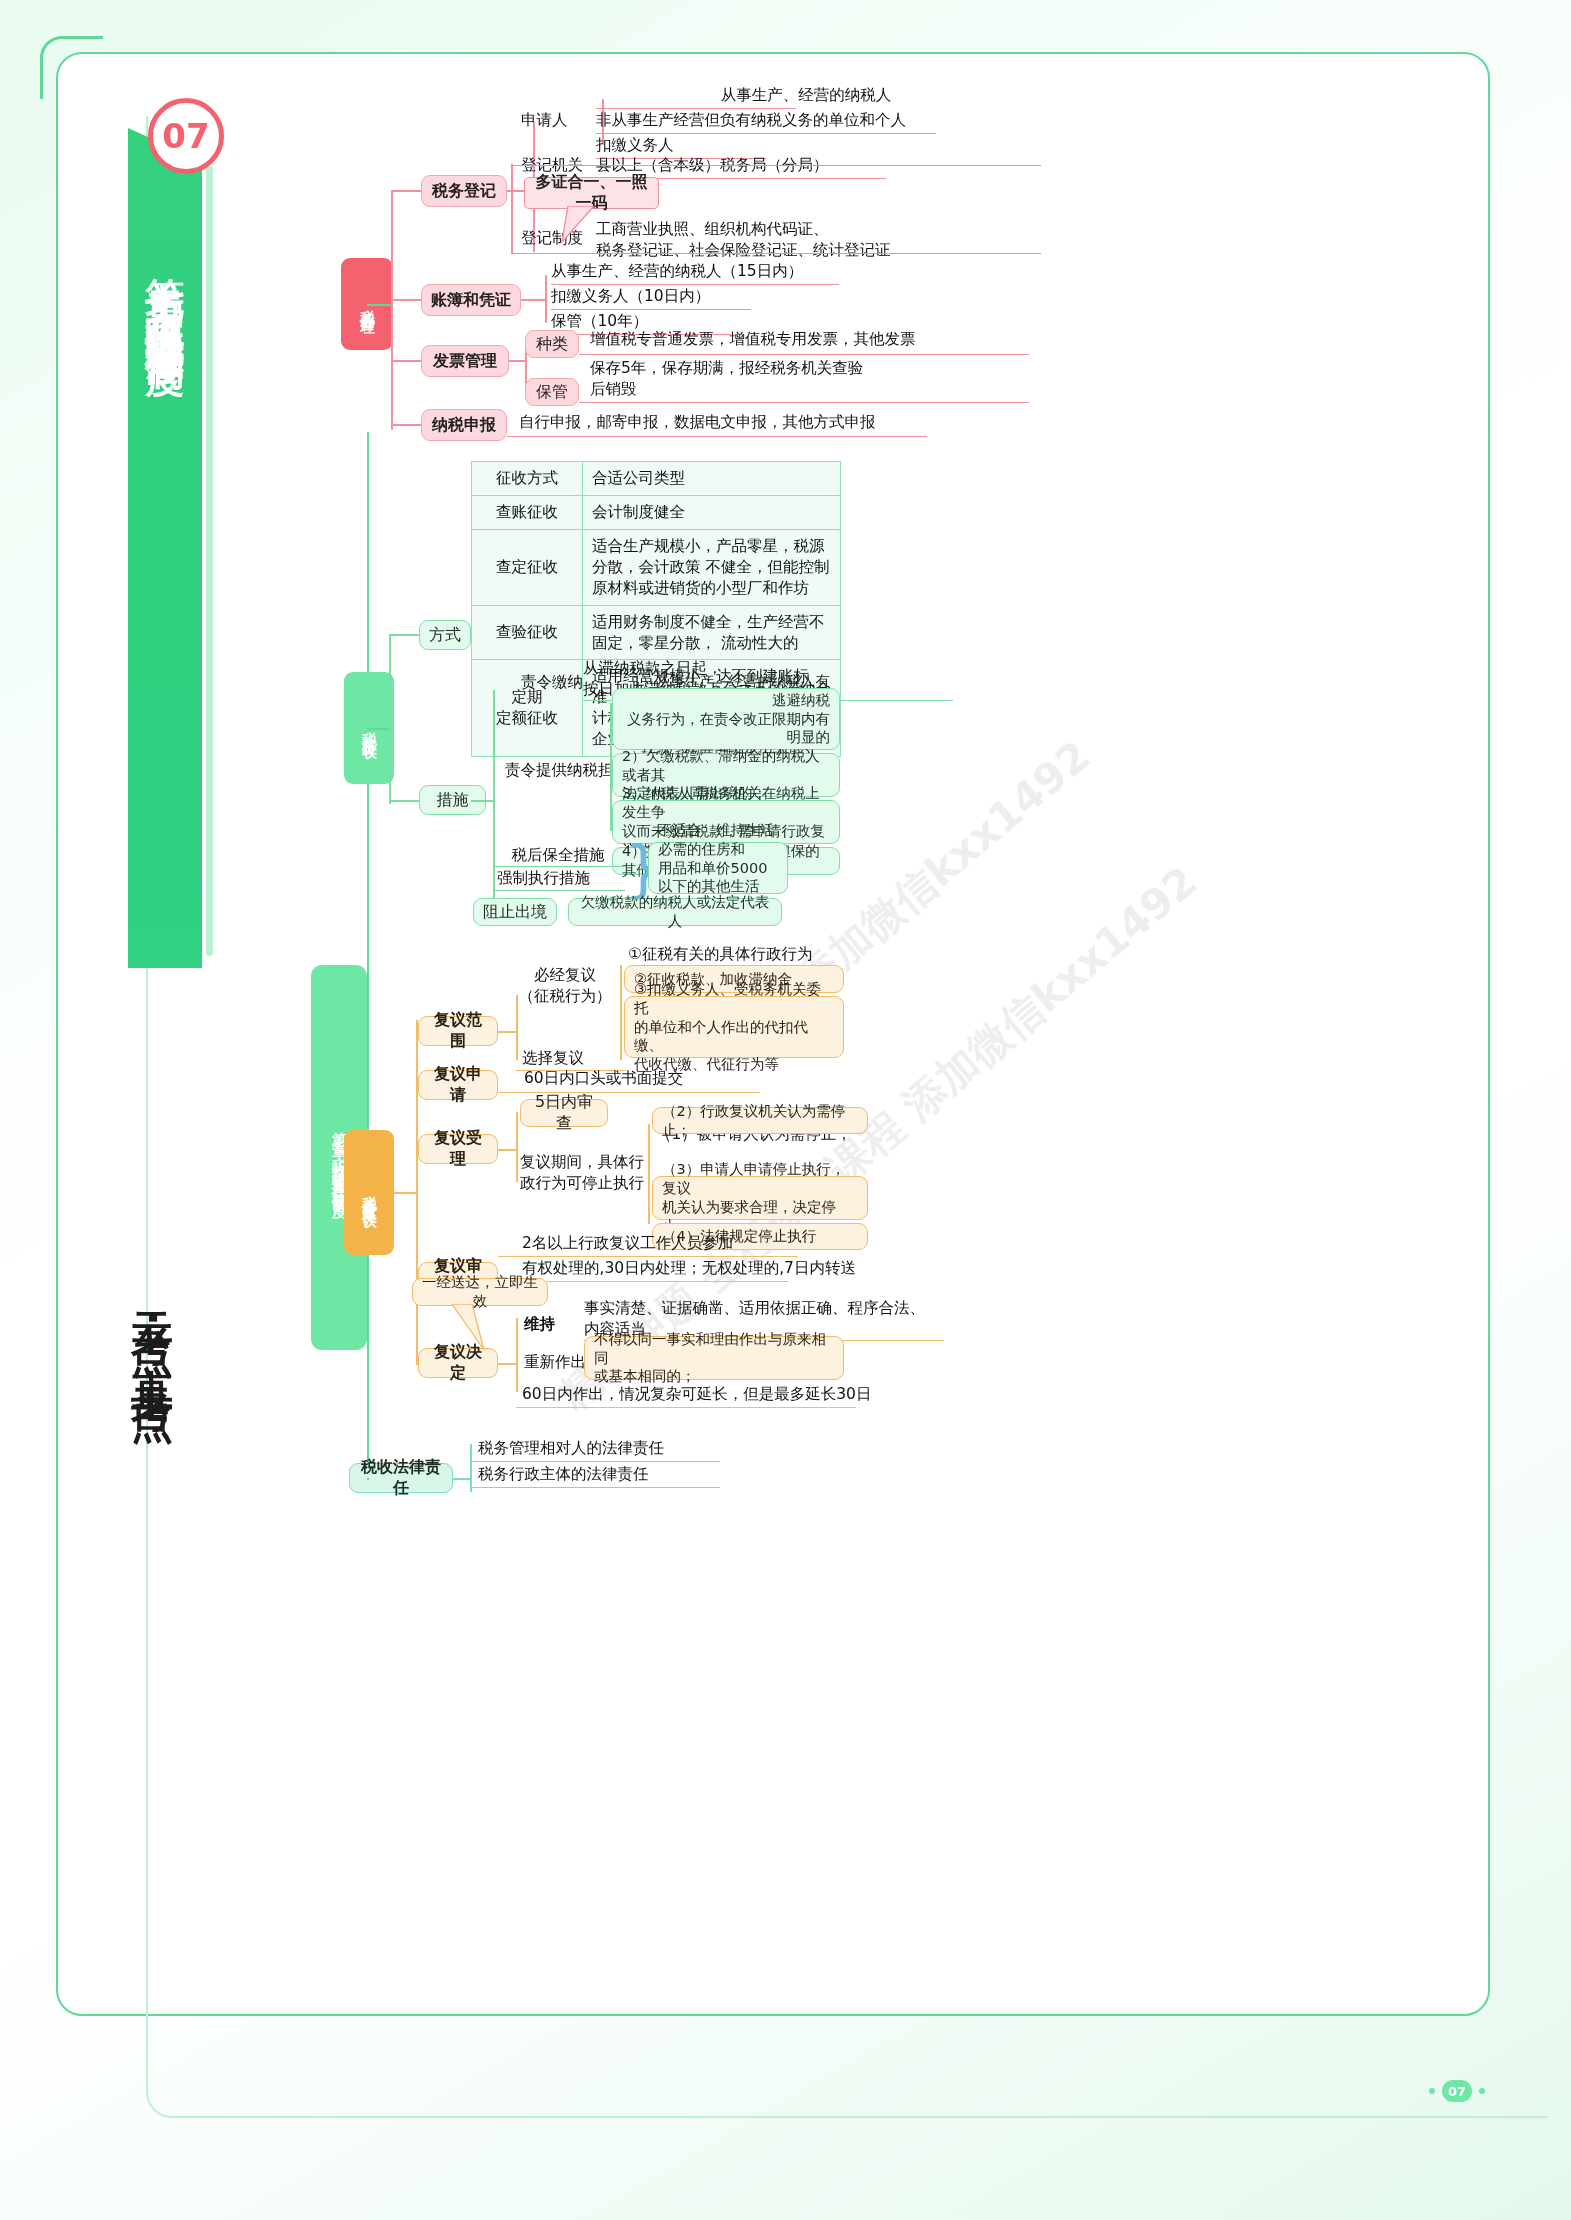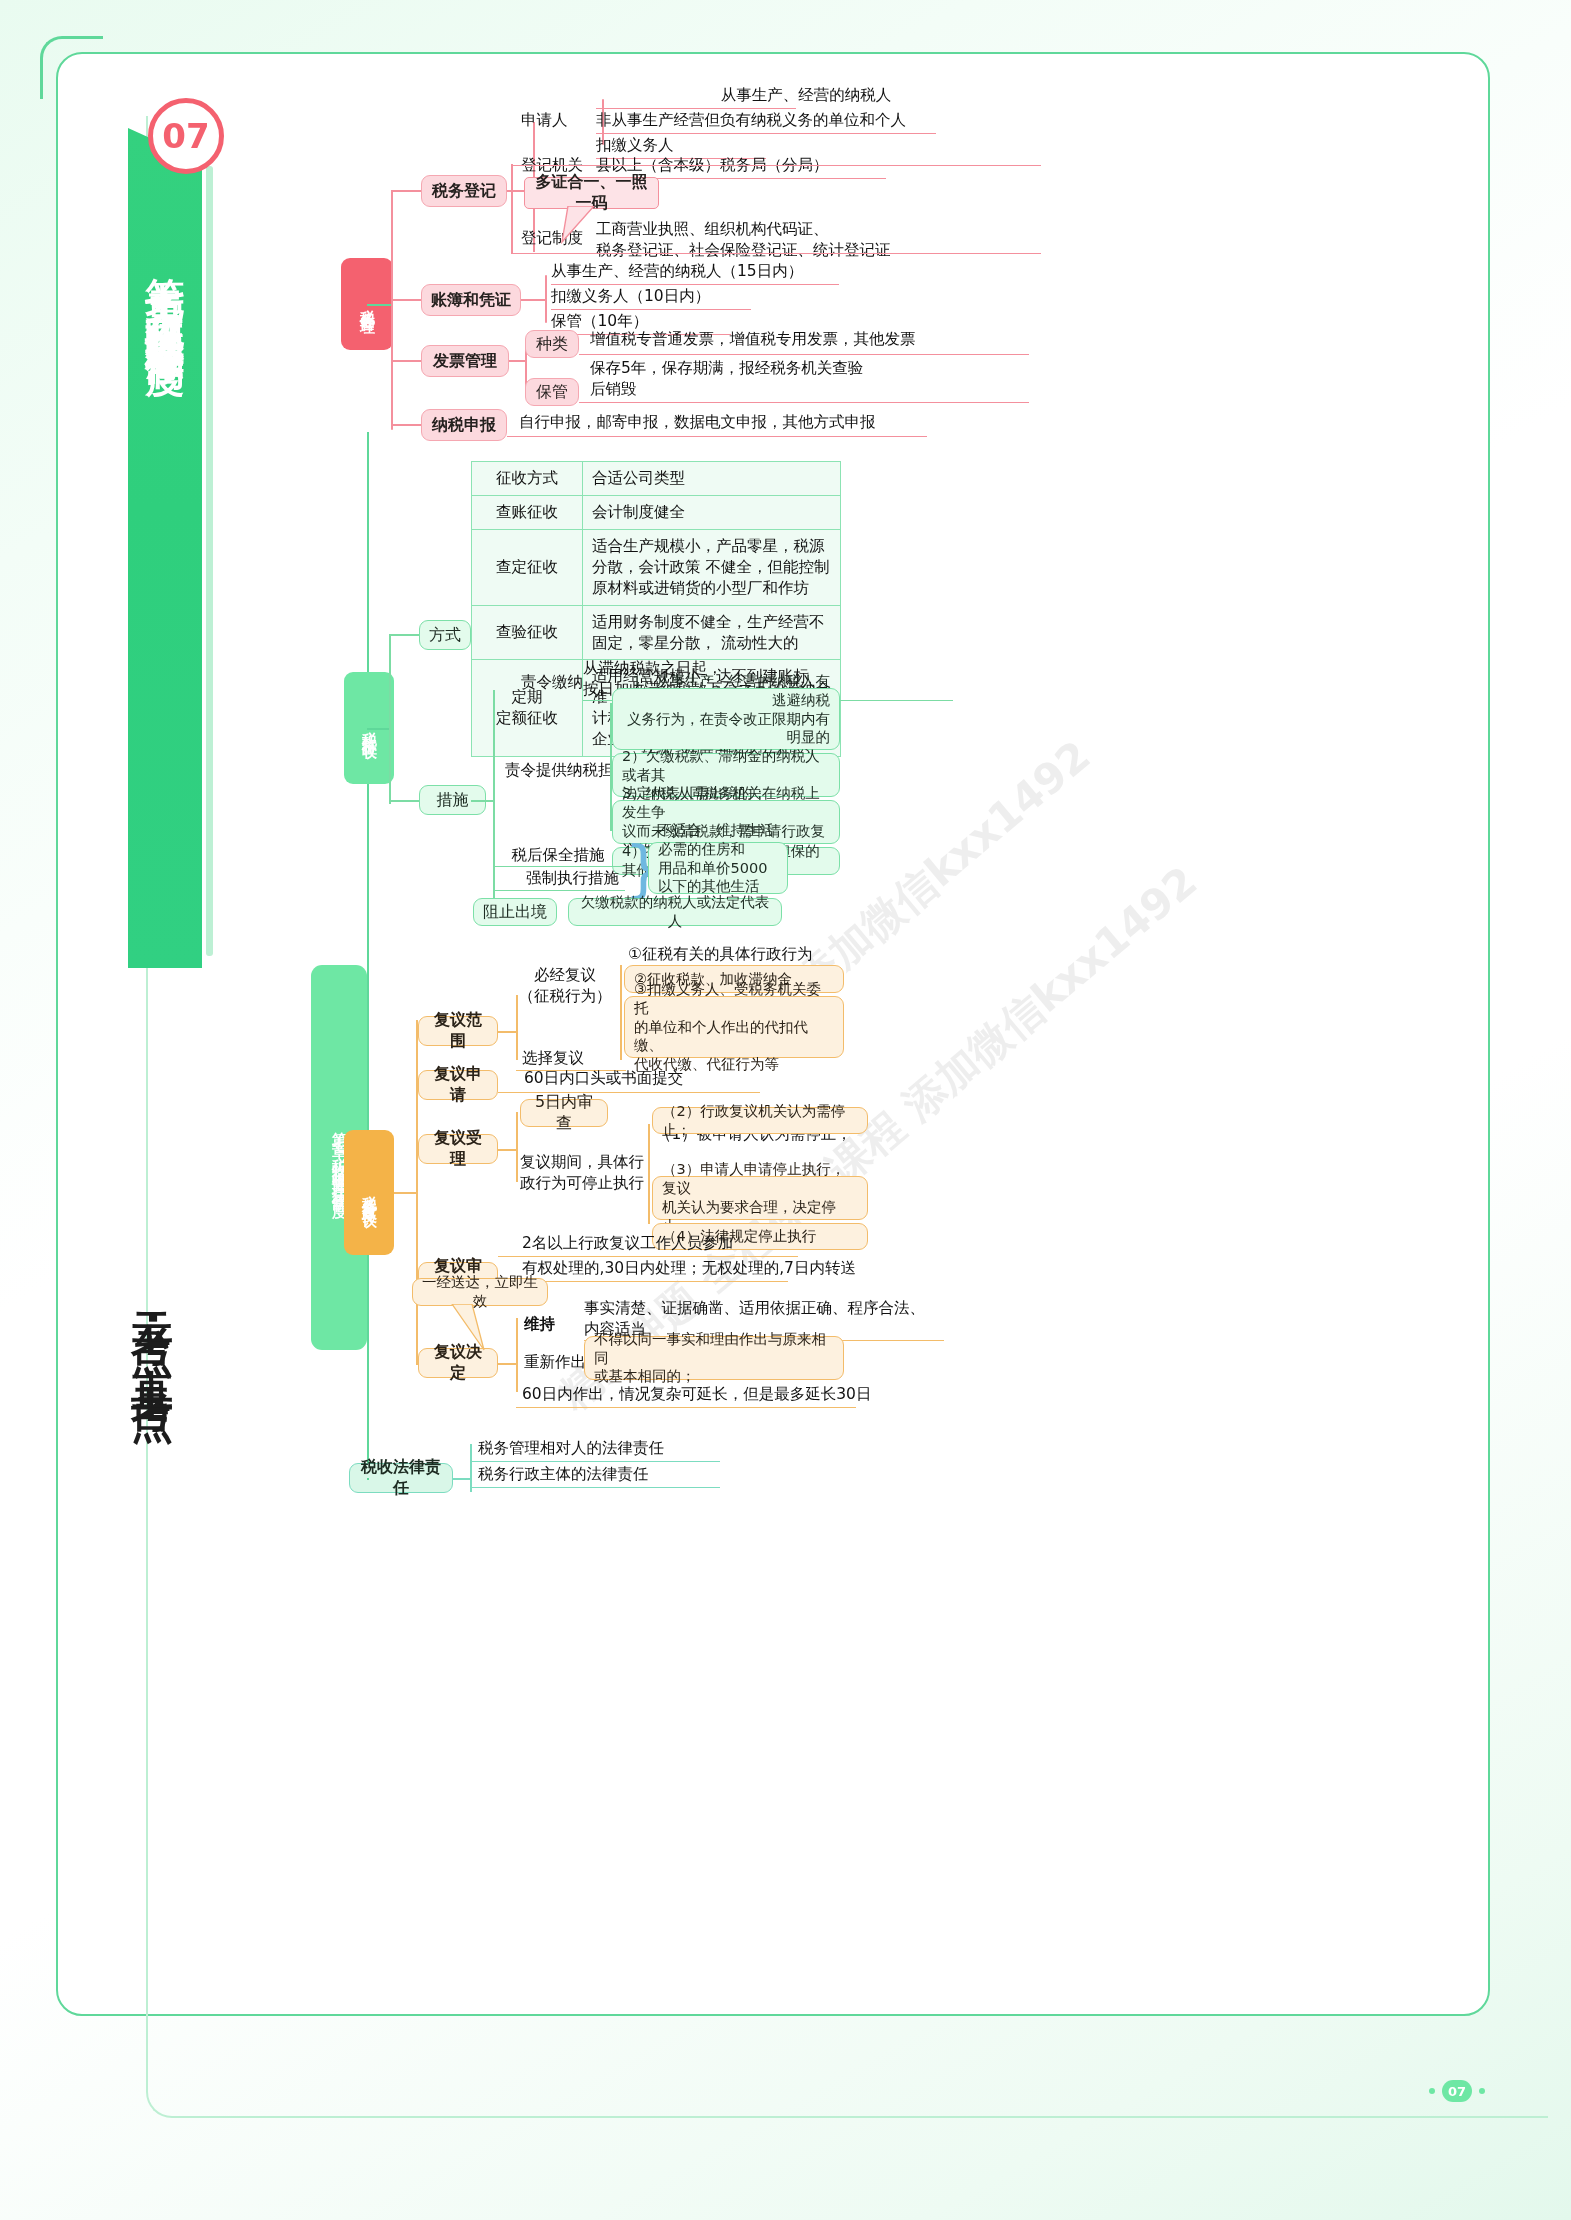--- a/index.html
+++ b/index.html
@@ -278,21 +278,21 @@
   <div class="node c-green-soft" style="left:612px;top:800px;width:228px;height:44px;font-weight:normal;justify-content:flex-start;text-align:left;white-space:pre-line;font-size:14.5px;">
     <span>3）纳税人同税务机关在纳税上发生争
 议而未缴清税款，需申请行政复议的；</span>
   </div>
   <div class="node c-green-soft" style="left:612px;top:847px;width:228px;height:28px;font-weight:normal;justify-content:flex-start;text-align:left;white-space:pre-line;font-size:14.5px;">
     <span>4）按照规定可提供纳税担保的其他情形。</span>
   </div>
 
   <div class="leaf" style="left:497px;top:845px;width:122px;text-align:center;">税后保全措施</div>
   <div class="ul" style="left:495px;top:866px;width:130px;border-color:#7cdca4;"></div>
-  <div class="leaf" style="left:497px;top:868px;width:122px;text-align:right;">强制执行措施</div>
+  <div class="leaf" style="left:497px;top:868px;width:122px;text-align:left;">强制执行措施</div>
   <div class="ul" style="left:495px;top:890px;width:130px;border-color:#7cdca4;"></div>
   <div class="brace" style="left:624px;top:838px;">}</div>
   <div class="node c-green-soft" style="left:648px;top:842px;width:140px;height:52px;font-weight:normal;justify-content:flex-start;text-align:left;white-space:pre-line;font-size:14.5px;">
     <span>不适合　维持生活必需的住房和
 用品和单价5000以下的其他生活
 用品</span>
   </div>
 
   <div class="node c-green-soft" style="left:473px;top:898px;width:84px;height:28px;font-weight:normal;">
     <span>阻止出境</span>

